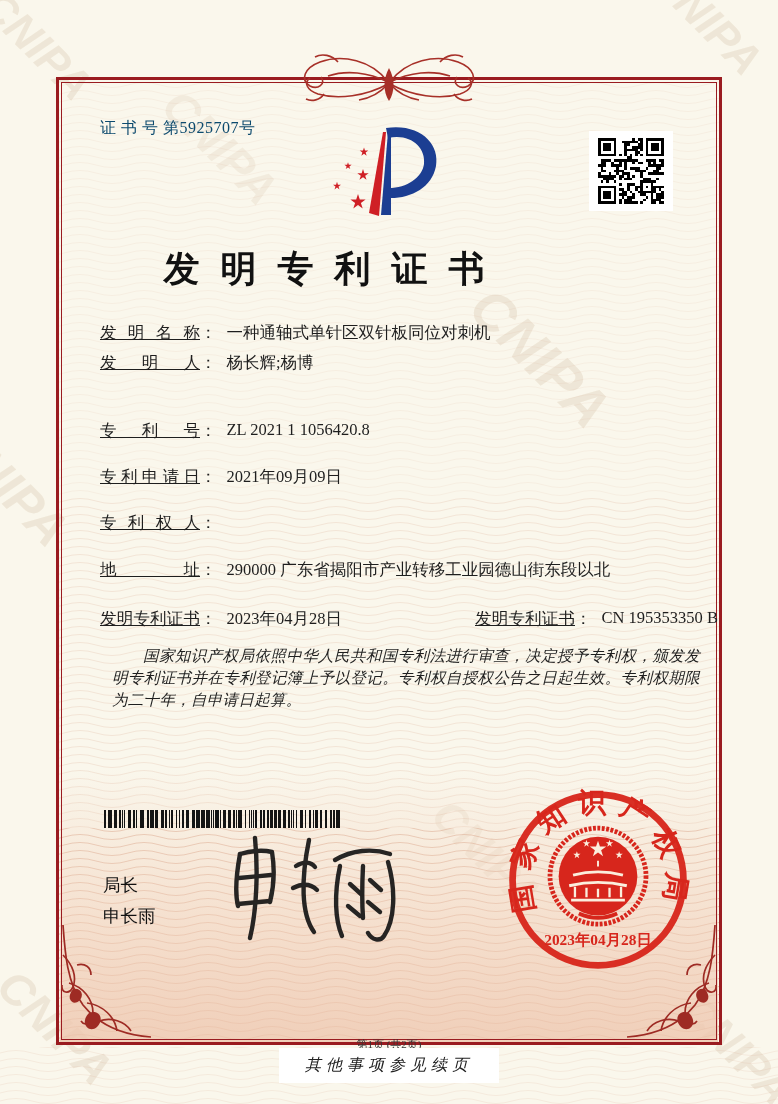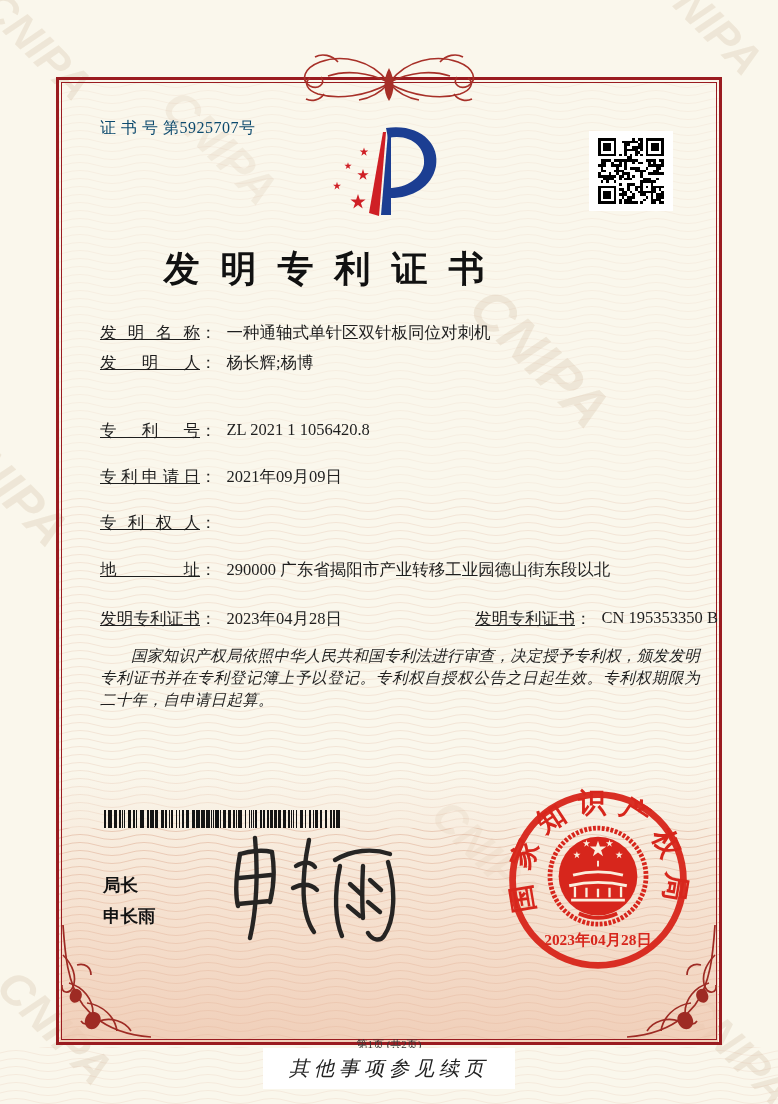--- a/index.html
+++ b/index.html
@@ -21,31 +21,31 @@
   .certno{position:absolute;left:100px;top:118px;font-size:16px;color:#0c4a6e;letter-spacing:.5px;}
   .title{position:absolute;left:0;top:221px;width:648px;text-align:center;
          font-size:36px;font-weight:700;color:#111;letter-spacing:21px;padding-left:21px;box-sizing:border-box;}
   .row{position:absolute;left:100px;font-size:16.5px;color:#1e1e1e;white-space:nowrap;}
   .lab{display:inline-block;width:100px;text-align:justify;text-align-last:justify;vertical-align:top;text-decoration:underline;}
   .col{vertical-align:top;}
   .val{display:inline-block;margin-left:10px;vertical-align:top;white-space:normal;}
   .val2line div{line-height:23.5px;}
   .pair2{position:absolute;left:375px;top:0;white-space:nowrap;}
   .paras{position:absolute;left:100px;top:645px;width:600px;}
-  .paras p{margin:0 0 6px 0;font-size:15.5px;line-height:21.8px;color:#1f1f1f;
+  .paras p{margin:0 0 6px 12px;font-size:15.5px;line-height:21.8px;color:#1f1f1f;
            font-style:italic;text-indent:2em;text-align:justify;letter-spacing:.3px;}
   .officer{position:absolute;left:103px;top:870px;
            font-family:"Liberation Sans","DejaVu Sans",sans-serif;
-           font-size:17.5px;line-height:31px;color:#121212;font-weight:700;}
+           font-size:17.5px;line-height:31px;color:#121212;font-weight:400;}
   .qrbox{position:absolute;left:589px;top:131px;width:84px;height:80px;background:#fff;
          display:flex;align-items:center;justify-content:center;}
   .pageinfo{position:absolute;left:0;top:1013px;width:778px;text-align:center;
             font-size:11px;color:#333;margin-top:24px;}
   .contnote{position:absolute;left:50%;top:1048px;transform:translateX(-50%);
-            background:#ffffff;padding:7px 26px;font-size:20px;font-style:italic;
+            background:#ffffff;padding:7px 26px;font-size:16px;font-style:italic;
             letter-spacing:5px;color:#222;white-space:nowrap;}
   svg{display:block;}
 </style>
 </head>
 <body>
 
 <div class="wm" style="left:-30px;top:20px;font-size:44px">CNIPA</div>
 <div class="wm" style="left:640px;top:-5px;font-size:44px">CNIPA</div>
 <div class="wm" style="left:150px;top:120px;font-size:46px;opacity:.55">CNIPA</div>
 <div class="wm" style="left:455px;top:325px;font-size:56px">CNIPA</div>

